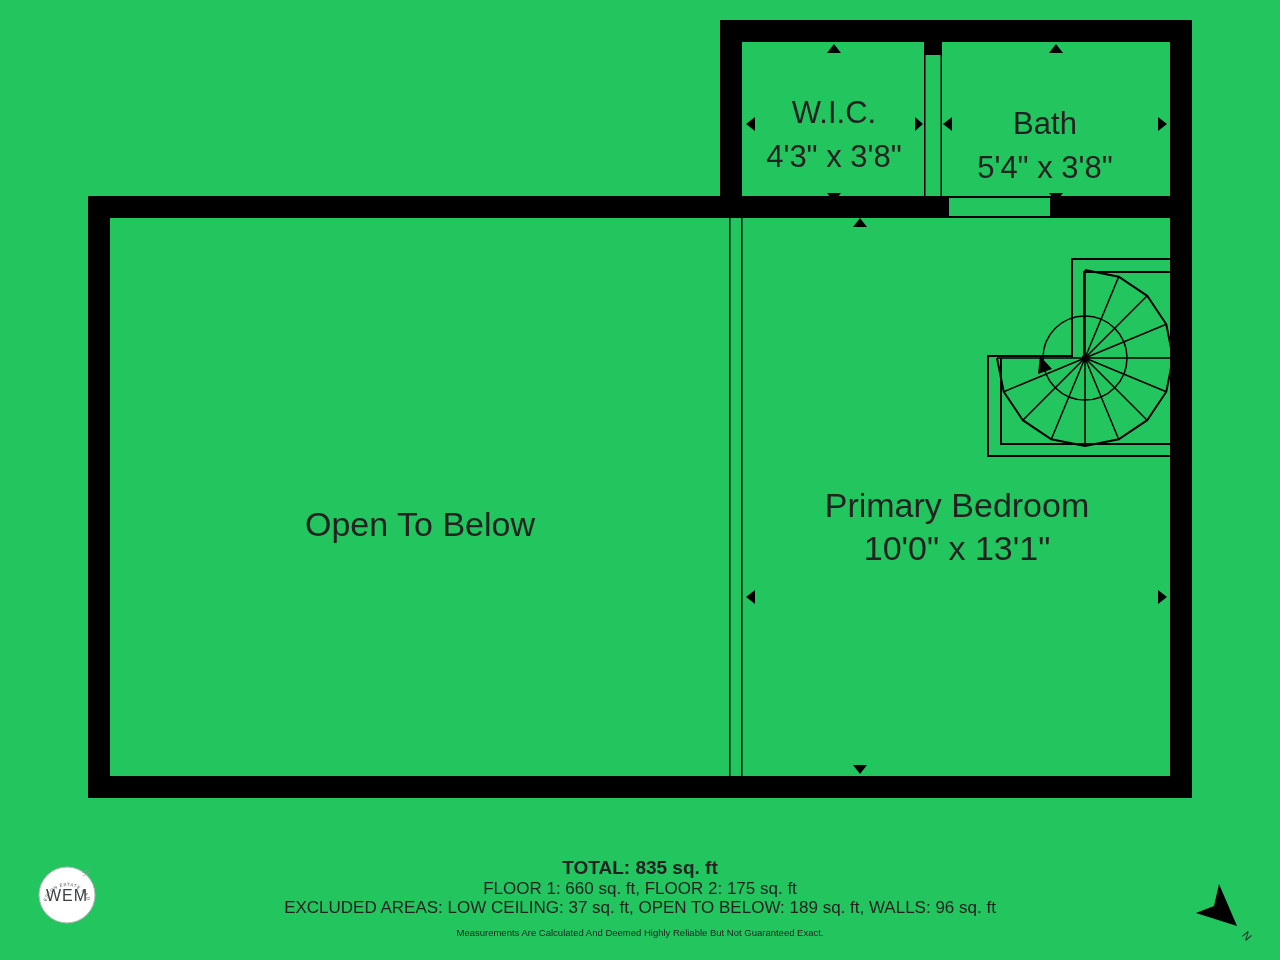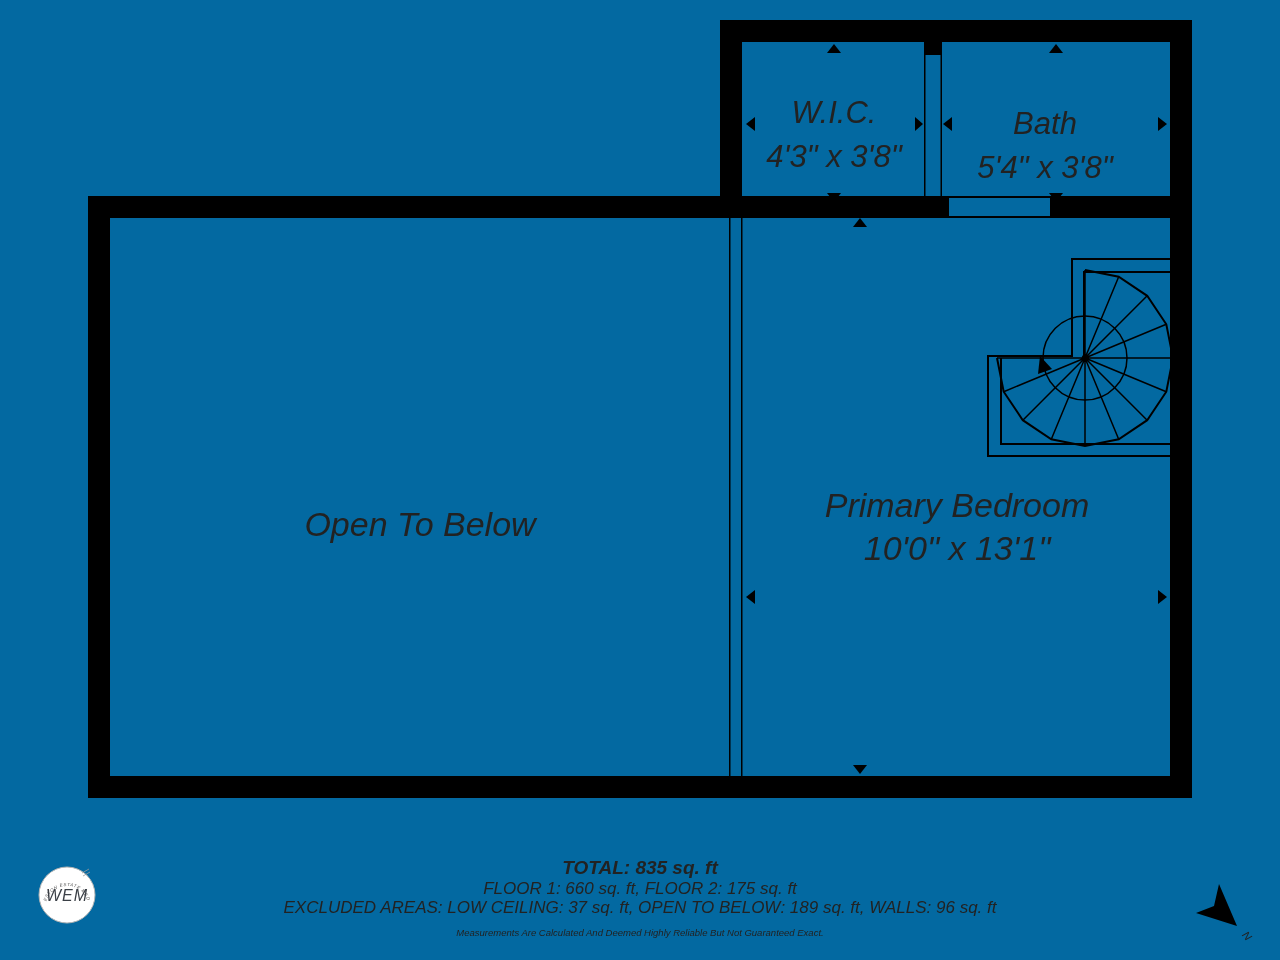--- a/index.html
+++ b/index.html
@@ -1,17 +1,17 @@
 <!DOCTYPE html>
 <html><head>
 <meta charset="utf-8">
 <style>
   html,body{margin:0;padding:0;background:#fff;}
-  #stage{position:relative;width:1280px;height:960px;background:#0369a1;overflow:hidden;
-         font-family:"Liberation Sans",sans-serif;font-style:italic;}
+  #stage{position:relative;width:1280px;height:960px;background:#22c55e;overflow:hidden;
+         font-family:"Liberation Sans",sans-serif;}
   svg{position:absolute;left:0;top:0;}
   svg text{font-family:"Liberation Sans",sans-serif;fill:#222;}
   .room-name,.room-dims{font-size:31px;}
   .room-name-lg,.room-dims-lg{font-size:34px;}
   .wall{fill:#000;}
   .thinline{fill:#000;}
   .stair-stroke{stroke:#000;stroke-width:2;fill:none;}
   .stair-stroke-thin{stroke:#000;stroke-width:1.5;fill:none;}
   .dim-arrow{fill:#000;}
   .footer-total{font-size:19px;font-weight:bold;}

